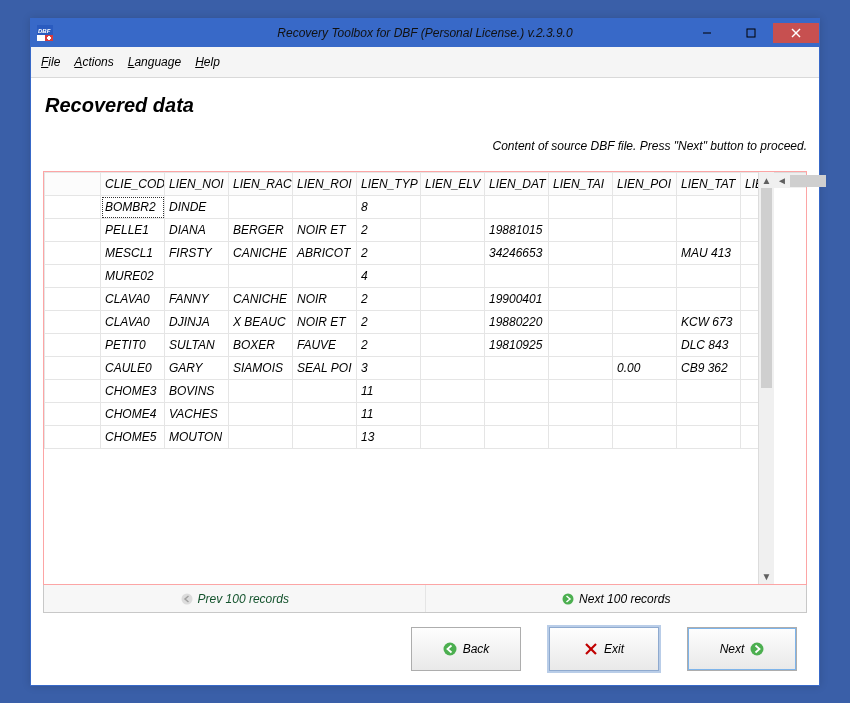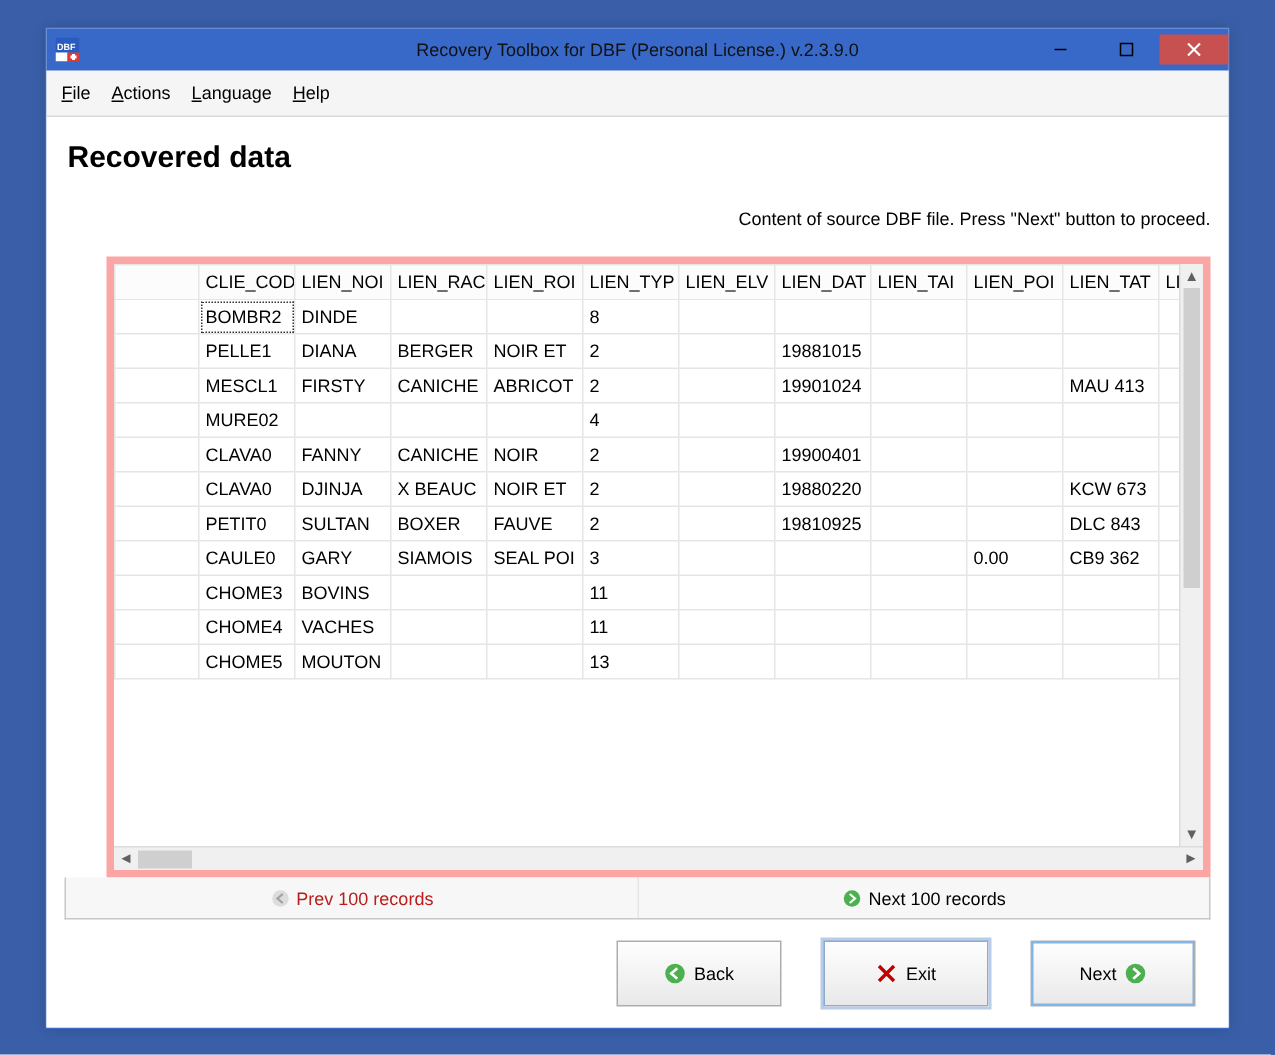--- a/index.html
+++ b/index.html
@@ -18,20 +18,21 @@
     position: absolute;
     left: 30px;
     top: 18px;
     width: 790px;
     height: 668px;
     background: #fff;
     border: 1px solid #3869c8;
     display: flex;
     flex-direction: column;
     box-shadow: 0 0 8px rgba(0,0,0,0.15);
+    font-style: italic;
   }
   .titlebar {
     height: 28px;
     background: #3869c8;
     color: #000;
     display: flex;
     align-items: center;
     position: relative;
   }
   .titlebar .app-icon {
@@ -91,26 +92,25 @@
     font-size: 20px;
     font-weight: bold;
     margin: 6px 0 22px 2px;
   }
   .instruction {
     font-size: 12px;
     margin: 0 0 18px 2px;
     text-align: right;
   }
   .grid-wrap {
-    border: 5px solid #fca5a5;
+    border: 1px solid #fca5a5;
     flex: 1;
     display: flex;
-    flex-direction: column;
+    flex-direction: row;
     min-height: 0;
-    margin-left: 28px;
   }
   .grid-scroll {
     flex: 1;
     overflow: hidden;
     position: relative;
   }
   table.grid {
     border-collapse: collapse;
     width: 100%;
     table-layout: fixed;
@@ -184,21 +184,21 @@
     display: flex;
     align-items: center;
     justify-content: center;
     gap: 4px;
     font-size: 12px;
     background: #f7f7f7;
     border-left: 1px solid #e5e5e5;
     cursor: default;
   }
   .pager-btn:first-child { border-left: none; }
-  .pager-btn.disabled { color: #b91c1c; }
+  .pager-btn.disabled { color: #14532d; }
   .bottom-bar {
     display: flex;
     justify-content: flex-end;
     gap: 28px;
     padding: 14px 10px 4px 10px;
   }
   .action-btn {
     min-width: 110px;
     height: 44px;
     border: 1px solid #adadad;
@@ -320,21 +320,21 @@
                 <td class="colw"></td>
               </tr>
               <tr>
                 <td class="rowhdr"></td>
                 <td class="colw">MESCL1</td>
                 <td class="colw">FIRSTY</td>
                 <td class="colw">CANICHE</td>
                 <td class="colw">ABRICOT</td>
                 <td class="colw">2</td>
                 <td class="colw"></td>
-                <td class="colw">19901024</td>
+                <td class="colw">34246653</td>
                 <td class="colw"></td>
                 <td class="colw"></td>
                 <td class="colw">MAU 413</td>
                 <td class="colw"></td>
               </tr>
               <tr>
                 <td class="rowhdr"></td>
                 <td class="colw">MURE02</td>
                 <td class="colw"></td>
                 <td class="colw"></td>

